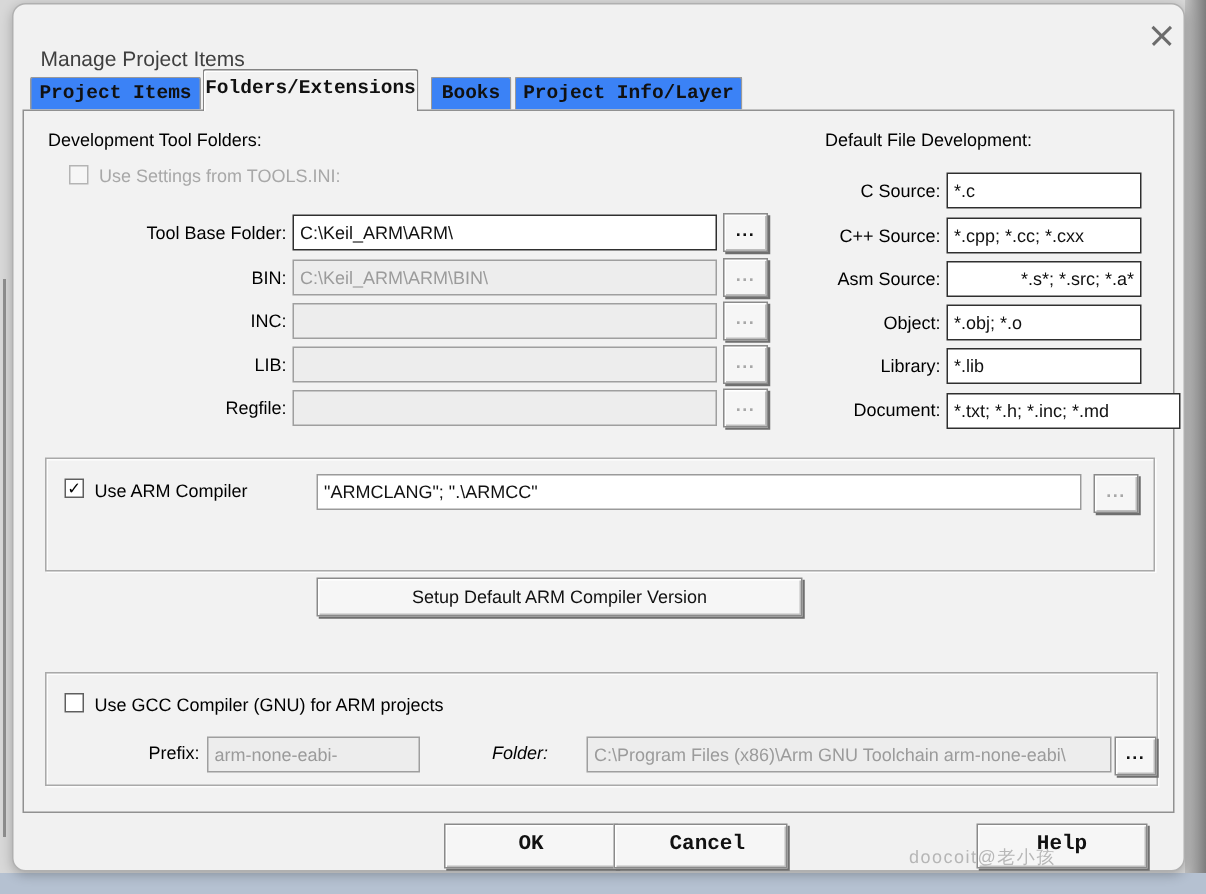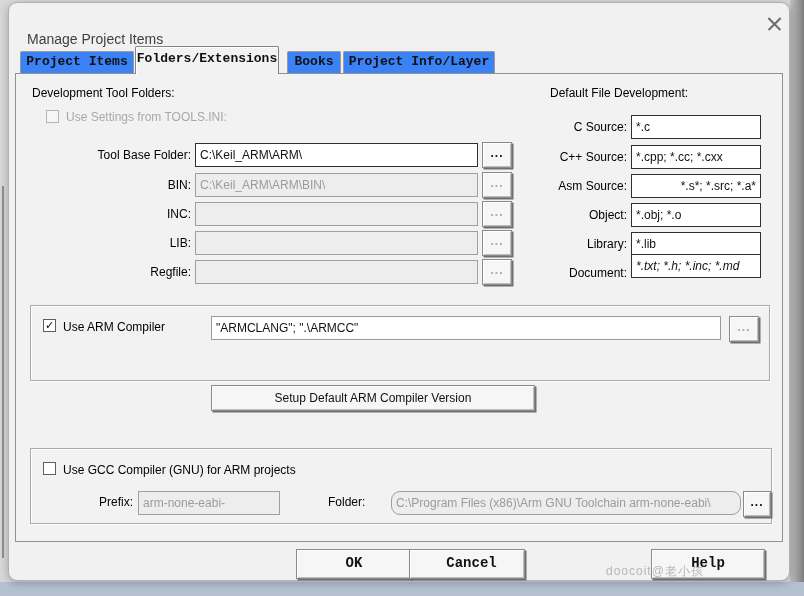--- a/index.html
+++ b/index.html
@@ -116,37 +116,37 @@
     <div class="lbl right" style="left:495px;top:105px;width:116px;">Asm Source:</div>
     <div class="field dark" style="left:615px;top:100px;width:130px;text-align:right;">*.s*; *.src; *.a*</div>
 
     <div class="lbl right" style="left:495px;top:134px;width:116px;">Object:</div>
     <div class="field dark" style="left:615px;top:129px;width:130px;">*.obj; *.o</div>
 
     <div class="lbl right" style="left:495px;top:163px;width:116px;">Library:</div>
     <div class="field dark" style="left:615px;top:158px;width:130px;">*.lib</div>
 
     <div class="lbl right" style="left:495px;top:192px;width:116px;">Document:</div>
-    <div class="field dark" style="left:615px;top:180px;width:130px;font-style:italic;">*.txt; *.h; *.inc; *.md</div>
+    <div class="field dark" style="left:615px;top:188px;width:156px;">*.txt; *.h; *.inc; *.md</div>
 
     <div class="groupbox" style="left:14px;top:231px;width:740px;height:76px;">
       <span class="checkbox" style="left:12px;top:13px;">✓</span>
       <div class="lbl" style="left:32px;top:14px;">Use ARM Compiler</div>
       <div class="field" style="left:180px;top:10px;width:510px;border-color:#9a9a9a;">"ARMCLANG"; ".\ARMCC"</div>
       <div class="btn3d browse disabled" style="left:698px;top:10px;">...</div>
       <div class="btn3d" style="left:180px;top:42px;width:324px;height:26px;line-height:24px;margin-top:37px;">Setup Default ARM Compiler Version</div>
     </div>
 
     <div class="groupbox" style="left:14px;top:374px;width:742px;height:76px;">
       <span class="checkbox" style="left:12px;top:13px;"></span>
       <div class="lbl" style="left:32px;top:14px;">Use GCC Compiler (GNU) for ARM projects</div>
       <div class="lbl right" style="left:40px;top:46px;width:62px;">Prefix:</div>
       <div class="field disabled" style="left:107px;top:42px;width:142px;">arm-none-eabi-</div>
-      <div class="lbl" style="left:297px;top:46px;">Folder:</div>
-      <div class="field disabled" style="left:360px;top:42px;width:350px;border-radius:9px;">C:\Program Files (x86)\Arm GNU Toolchain arm-none-eabi\</div>
+      <div class="lbl" style="left:297px;top:46px;font-style:italic;">Folder:</div>
+      <div class="field disabled" style="left:360px;top:42px;width:350px;">C:\Program Files (x86)\Arm GNU Toolchain arm-none-eabi\</div>
       <div class="btn3d browse" style="left:712px;top:42px;width:28px;">...</div>
     </div>
 
   </div>
 
   <div class="btn3d footer-btn" style="left:274px;top:546px;width:116px;margin-left:13px;">OK</div>
   <div class="btn3d footer-btn" style="left:400px;top:546px;width:116px;padding-left:9px;">Cancel</div>
   <div class="btn3d footer-btn" style="left:642px;top:546px;width:114px;">Help</div>
 
 </div>

